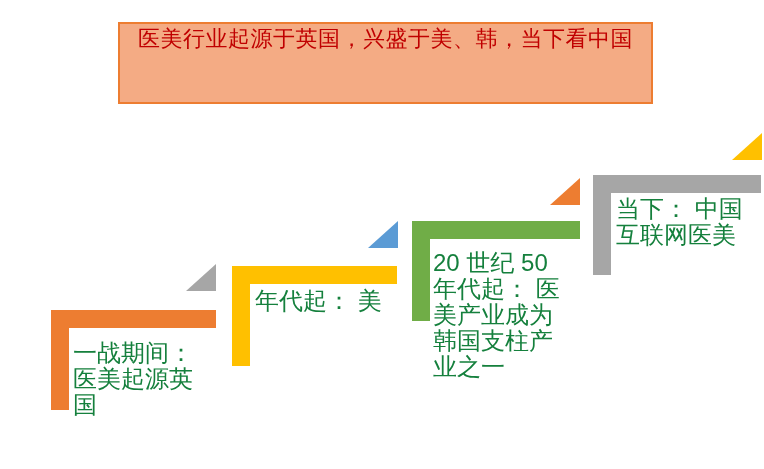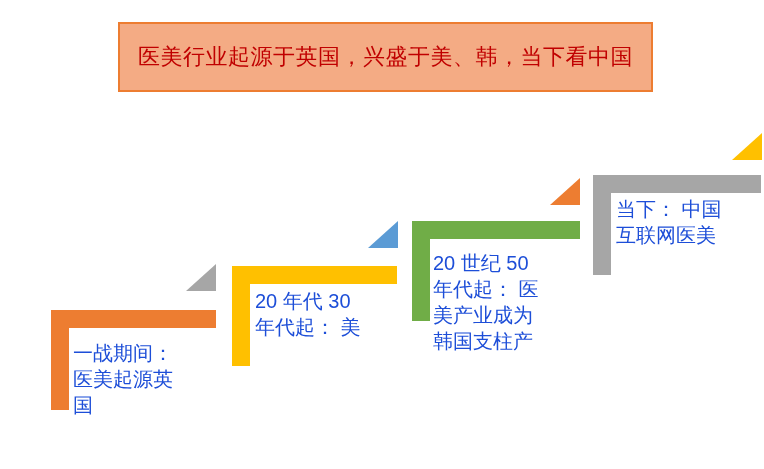--- a/index.html
+++ b/index.html
@@ -2,29 +2,29 @@
 <html><head>
 <meta charset="utf-8">
 <style>
   html,body{margin:0;padding:0;background:#ffffff;}
   .canvas{
     position:relative;width:764px;height:469px;background:#ffffff;overflow:hidden;
     font-family:"Liberation Sans","DejaVu Sans",sans-serif;
   }
   
   .title-box{
-    position:absolute;left:118px;top:22px;width:535px;height:70px;
+    position:absolute;left:118px;top:22px;width:535px;height:82px;
     box-sizing:border-box;border:2px solid;
-    display:flex;align-items:center;justify-content:center;
+    display:flex;align-items:flex-start;justify-content:center;
     font-size:22px;letter-spacing:0.5px;white-space:nowrap;
   }
   
   .bar{position:absolute;}
   .step-text{
-    position:absolute;font-size:20px;line-height:26px;color:#1d4ed8;
+    position:absolute;font-size:24px;line-height:26px;color:#15803d;
     white-space:nowrap;
   }
   .tri{
     position:absolute;width:30px;height:27px;
     clip-path:polygon(0 100%,100% 100%,100% 0);
   }
   
   .s1-h{left:51px;top:310px;width:165px;height:18px;}
   .s1-v{left:51px;top:310px;width:18px;height:100px;}
   .s1-t{left:73px;top:340px;}
@@ -63,34 +63,34 @@
       <div>医美起源英</div>
       <div>国</div>
     </div>
   </div>
 
   <div>
     <div class="tri s2-tri" style="background-color: rgb(91, 155, 213);"></div>
     <div class="bar s2-h" style="background-color: rgb(255, 192, 0);"></div>
     <div class="bar s2-v" style="background-color: rgb(255, 192, 0);"></div>
     <div class="step-text s2-t">
-      <div>20 年代 30</div>
       <div>年代起： 美</div>
     </div>
   </div>
 
   <div>
     <div class="tri s3-tri" style="background-color: rgb(237, 125, 49);"></div>
     <div class="bar s3-h" style="background-color: rgb(112, 173, 71);"></div>
     <div class="bar s3-v" style="background-color: rgb(112, 173, 71);"></div>
     <div class="step-text s3-t">
       <div>20 世纪 50</div>
       <div>年代起： 医</div>
       <div>美产业成为</div>
       <div>韩国支柱产</div>
+      <div>业之一</div>
     </div>
   </div>
 
   <div>
     <div class="tri s4-tri" style="background-color: rgb(255, 192, 0);"></div>
     <div class="bar s4-h" style="background-color: rgb(166, 166, 166);"></div>
     <div class="bar s4-v" style="background-color: rgb(166, 166, 166);"></div>
     <div class="step-text s4-t">
       <div>当下： 中国</div>
       <div>互联网医美</div>

